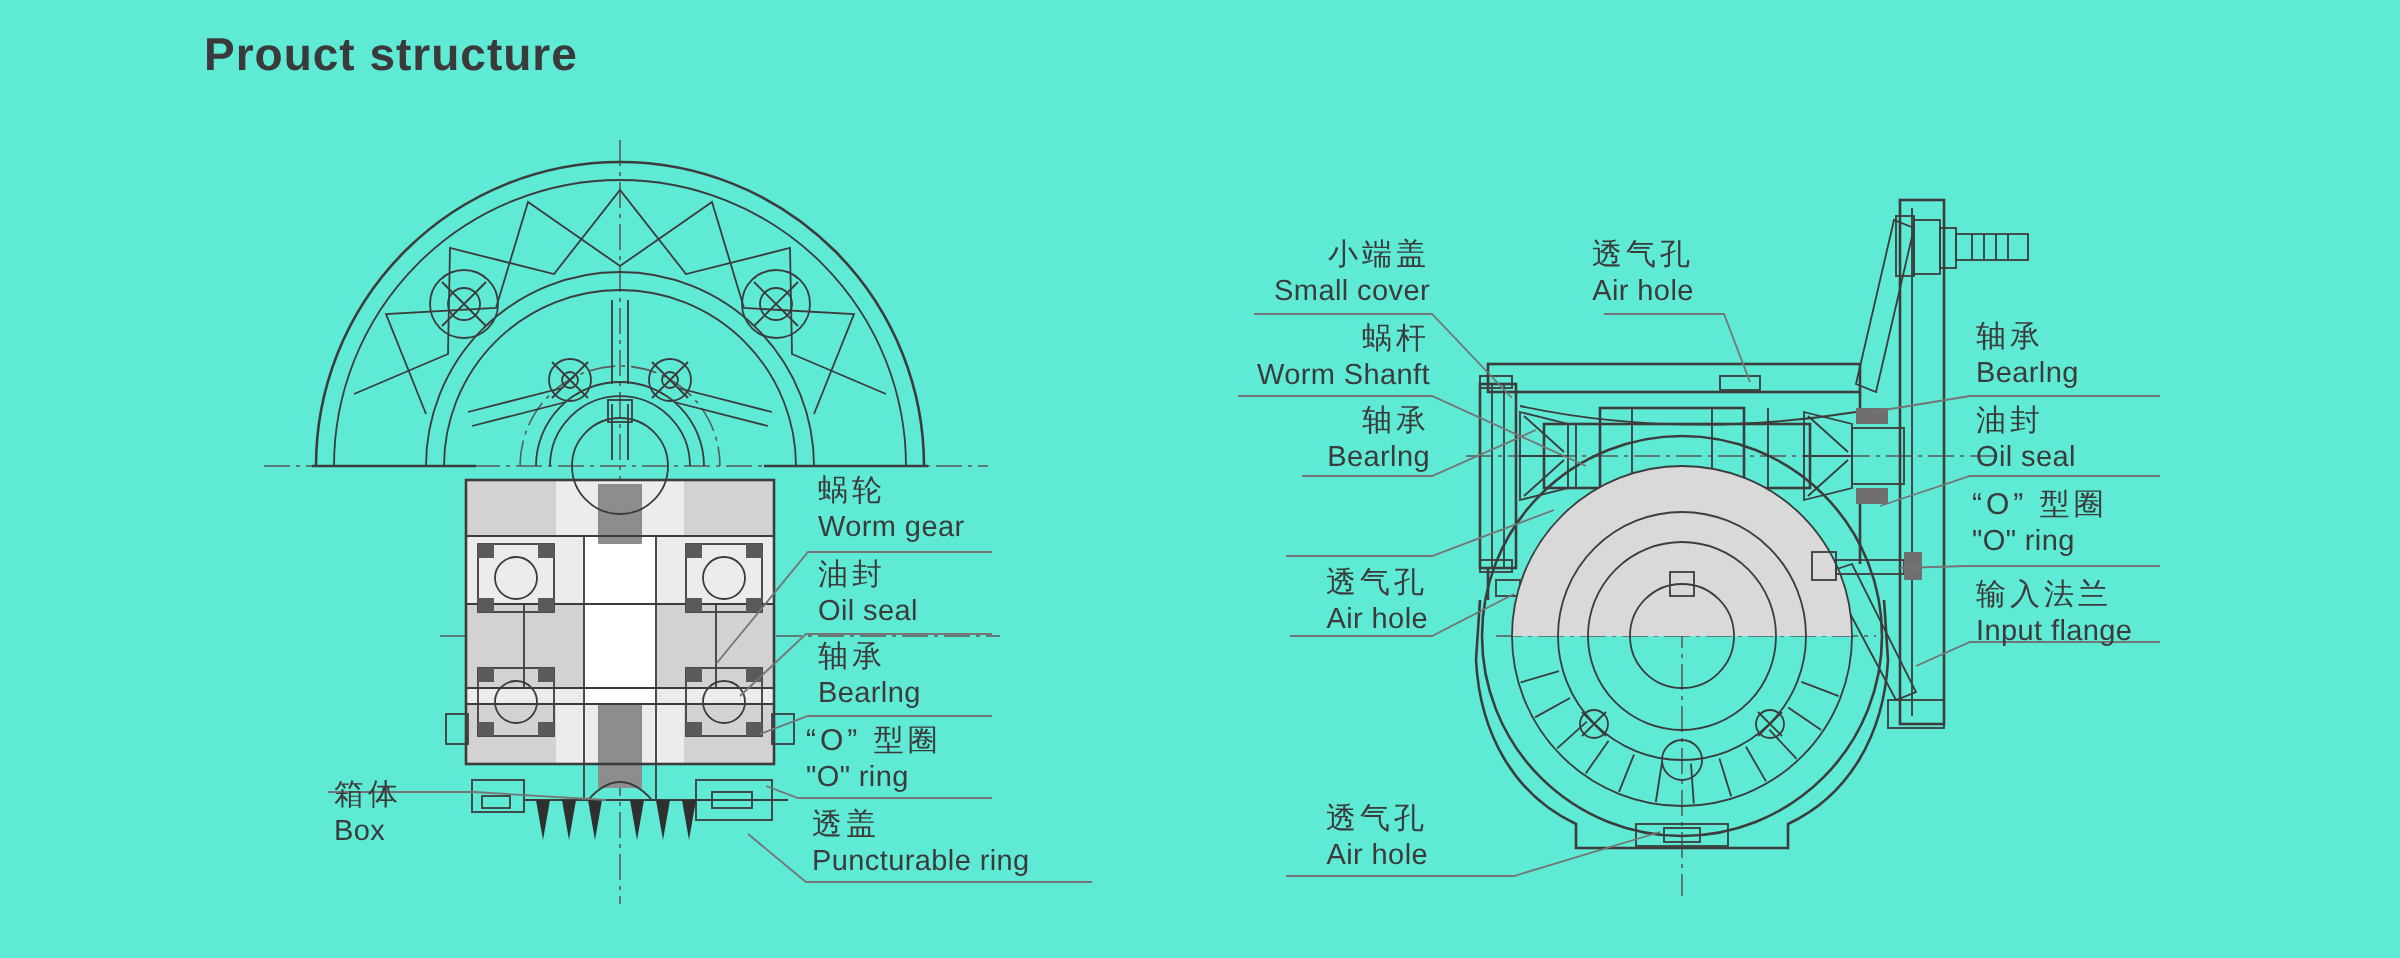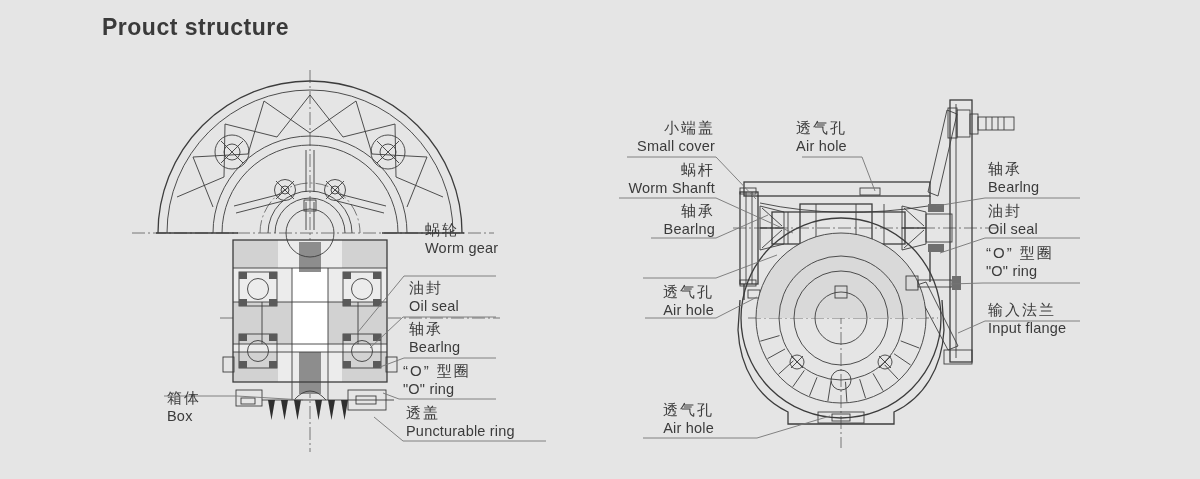--- a/index.html
+++ b/index.html
@@ -1,16 +1,16 @@
 <!DOCTYPE html>
 <html><head>
 <meta charset="utf-8">
 <style>
   html,body{margin:0;padding:0;background:#fff;}
-  #canvas{position:relative;width:1200px;height:479px;background:#e5e5e5;overflow:hidden;
+  #canvas{position:relative;width:1200px;height:479px;background:#5eead4;overflow:hidden;
           font-family:"Liberation Sans", sans-serif;}
   #page-title{position:absolute;left:102px;top:14px;font-size:23px;font-weight:bold;
               color:#3a3a3a;letter-spacing:.5px;}
   .drawing{position:absolute;}
   .lbl{position:absolute;color:#3b3b3b;font-size:14px;line-height:19px;white-space:nowrap;}
   .lbl .zh{display:block;font-size:15px;letter-spacing:2px;}
   .lbl .en{display:block;font-size:14.5px;letter-spacing:.2px;}
   .lbl.r{text-align:right;}
   .lbl.c{text-align:center;}
   svg{display:block;}
@@ -227,21 +227,21 @@
       <polyline class="ldr" points="643,278 716,278 777,255"></polyline>
       <polyline class="ldr" points="645,318 716,318 757,297"></polyline>
       <polyline class="ldr" points="643,438 757,438 830,416"></polyline>
       <polyline class="ldr" points="1080,198 985,198 936,206"></polyline>
       <polyline class="ldr" points="1080,238 985,238 940,253"></polyline>
       <polyline class="ldr" points="1080,283 983,283 950,284"></polyline>
       <polyline class="ldr" points="1080,321 985,321 958,333"></polyline>
     </g>
   </svg>
 
-  <div class="lbl" style="left:409px;top:220px;margin-left:16px;">
+  <div class="lbl" style="left:409px;top:236px;">
     <span class="zh">蜗轮</span>
     <span class="en">Worm gear</span>
   </div>
   <div class="lbl" style="left:409px;top:278px;">
     <span class="zh">油封</span>
     <span class="en">Oil seal</span>
   </div>
   <div class="lbl" style="left:409px;top:319px;">
     <span class="zh">轴承</span>
     <span class="en">Bearlng</span>
@@ -289,18 +289,18 @@
     <span class="en">Bearlng</span>
   </div>
   <div class="lbl" style="left:988px;top:201px;">
     <span class="zh">油封</span>
     <span class="en">Oil seal</span>
   </div>
   <div class="lbl" style="left:986px;top:243px;">
     <span class="zh">“O” 型圈</span>
     <span class="en">"O" ring</span>
   </div>
-  <div class="lbl" style="left:988px;top:300px;">
+  <div class="lbl" style="left:988px;top:288px;">
     <span class="zh">输入法兰</span>
     <span class="en">Input flange</span>
   </div>
 
 </div>
 
 </body></html>

